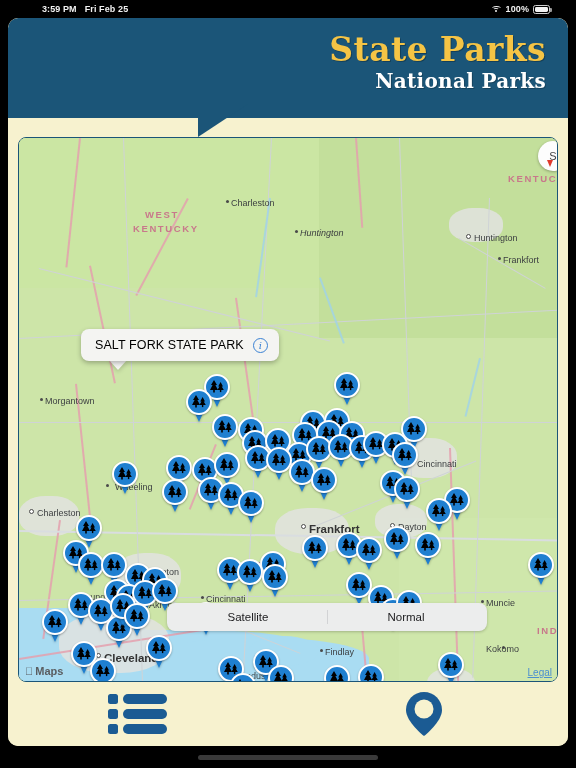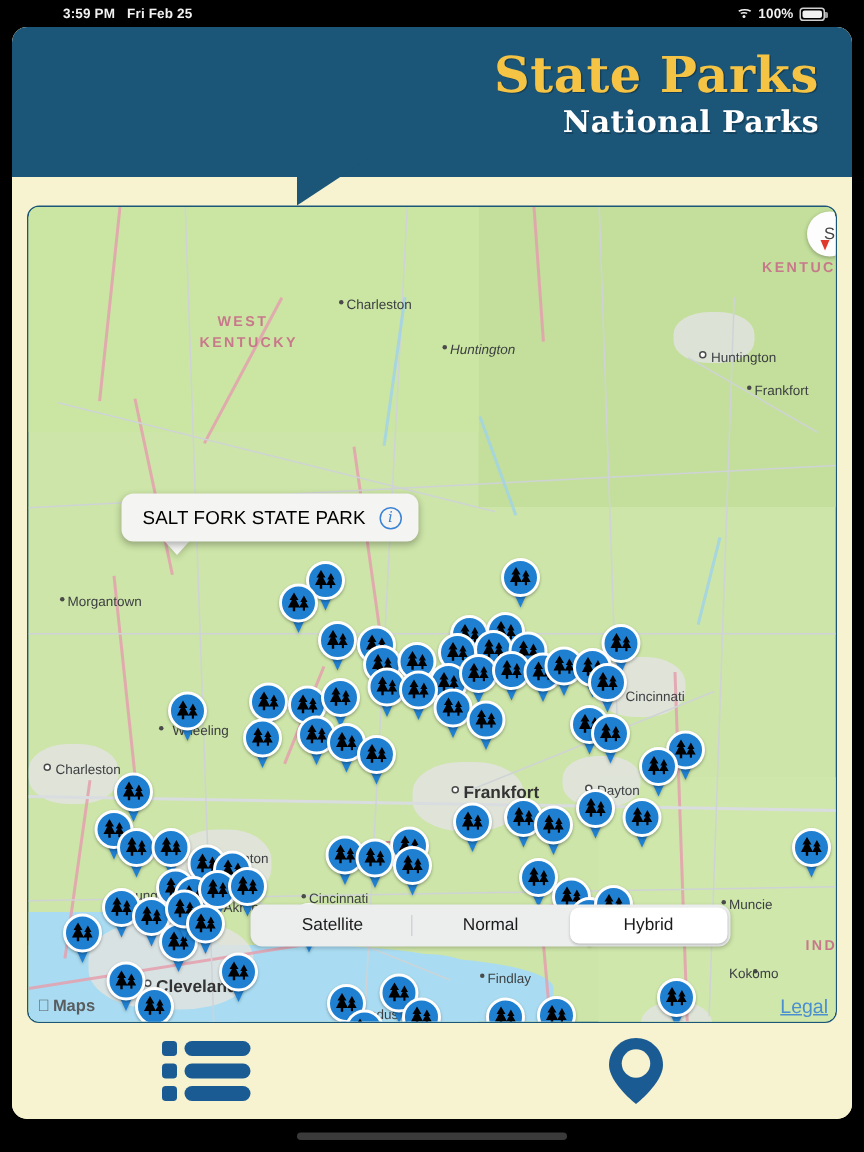--- a/index.html
+++ b/index.html
@@ -148,21 +148,21 @@
   #segctl .seg + .seg::before{
     content:""; position:absolute; left:0; top:5px; bottom:5px; width:1px; background:#d2d3d5;
   }
   #segctl .seg.active{ background:#ffffff; box-shadow:0 1px 2px rgba(0,0,0,.22); }
   #segctl .seg.active::before, #segctl .seg.active + .seg::before{ opacity:0; }
 
   
   #maps-attr{ position:absolute; left:6px; bottom:4px; display:flex; align-items:center;
      gap:2px; color:#5a5d60; font-size:11px; font-weight:bold; }
   #maps-attr .apple{ font-size:11px; }
-  #legal{ position:absolute; right:5px; bottom:3px; font-size:13px; color:#4a8fd0;
+  #legal{ position:absolute; right:5px; bottom:3px; font-size:10px; color:#4a8fd0;
      text-decoration:underline; cursor:pointer; }
 
   
   #bottombar{
     position:absolute; left:0; bottom:0; width:560px; height:64px; background:#f7f2cf;
     display:flex; align-items:center;
   }
   #btn-list{ position:absolute; left:100px; width:60px; height:44px; cursor:pointer; }
   #btn-list .row{ position:absolute; left:0; height:10px; display:flex; gap:5px; }
   #btn-list .row .sq{ width:10px; height:10px; background:#1b5b93; border-radius:2.5px; }
@@ -789,21 +789,20 @@
 
         <div id="callout-arrow"></div>
         <div id="callout">
           <span id="callout-title">SALT FORK STATE PARK</span>
           <span id="callout-info">i</span>
         </div>
 
         <div id="segctl">
           <div class="seg">Satellite</div>
           <div class="seg">Normal</div>
-          <div class="seg active">Hybrid</div>
         </div>
 
         <div id="maps-attr">
           <span class="apple"></span>
           <span>Maps</span>
         </div>
         <div id="legal">Legal</div>
       </div>
     </div>
 

